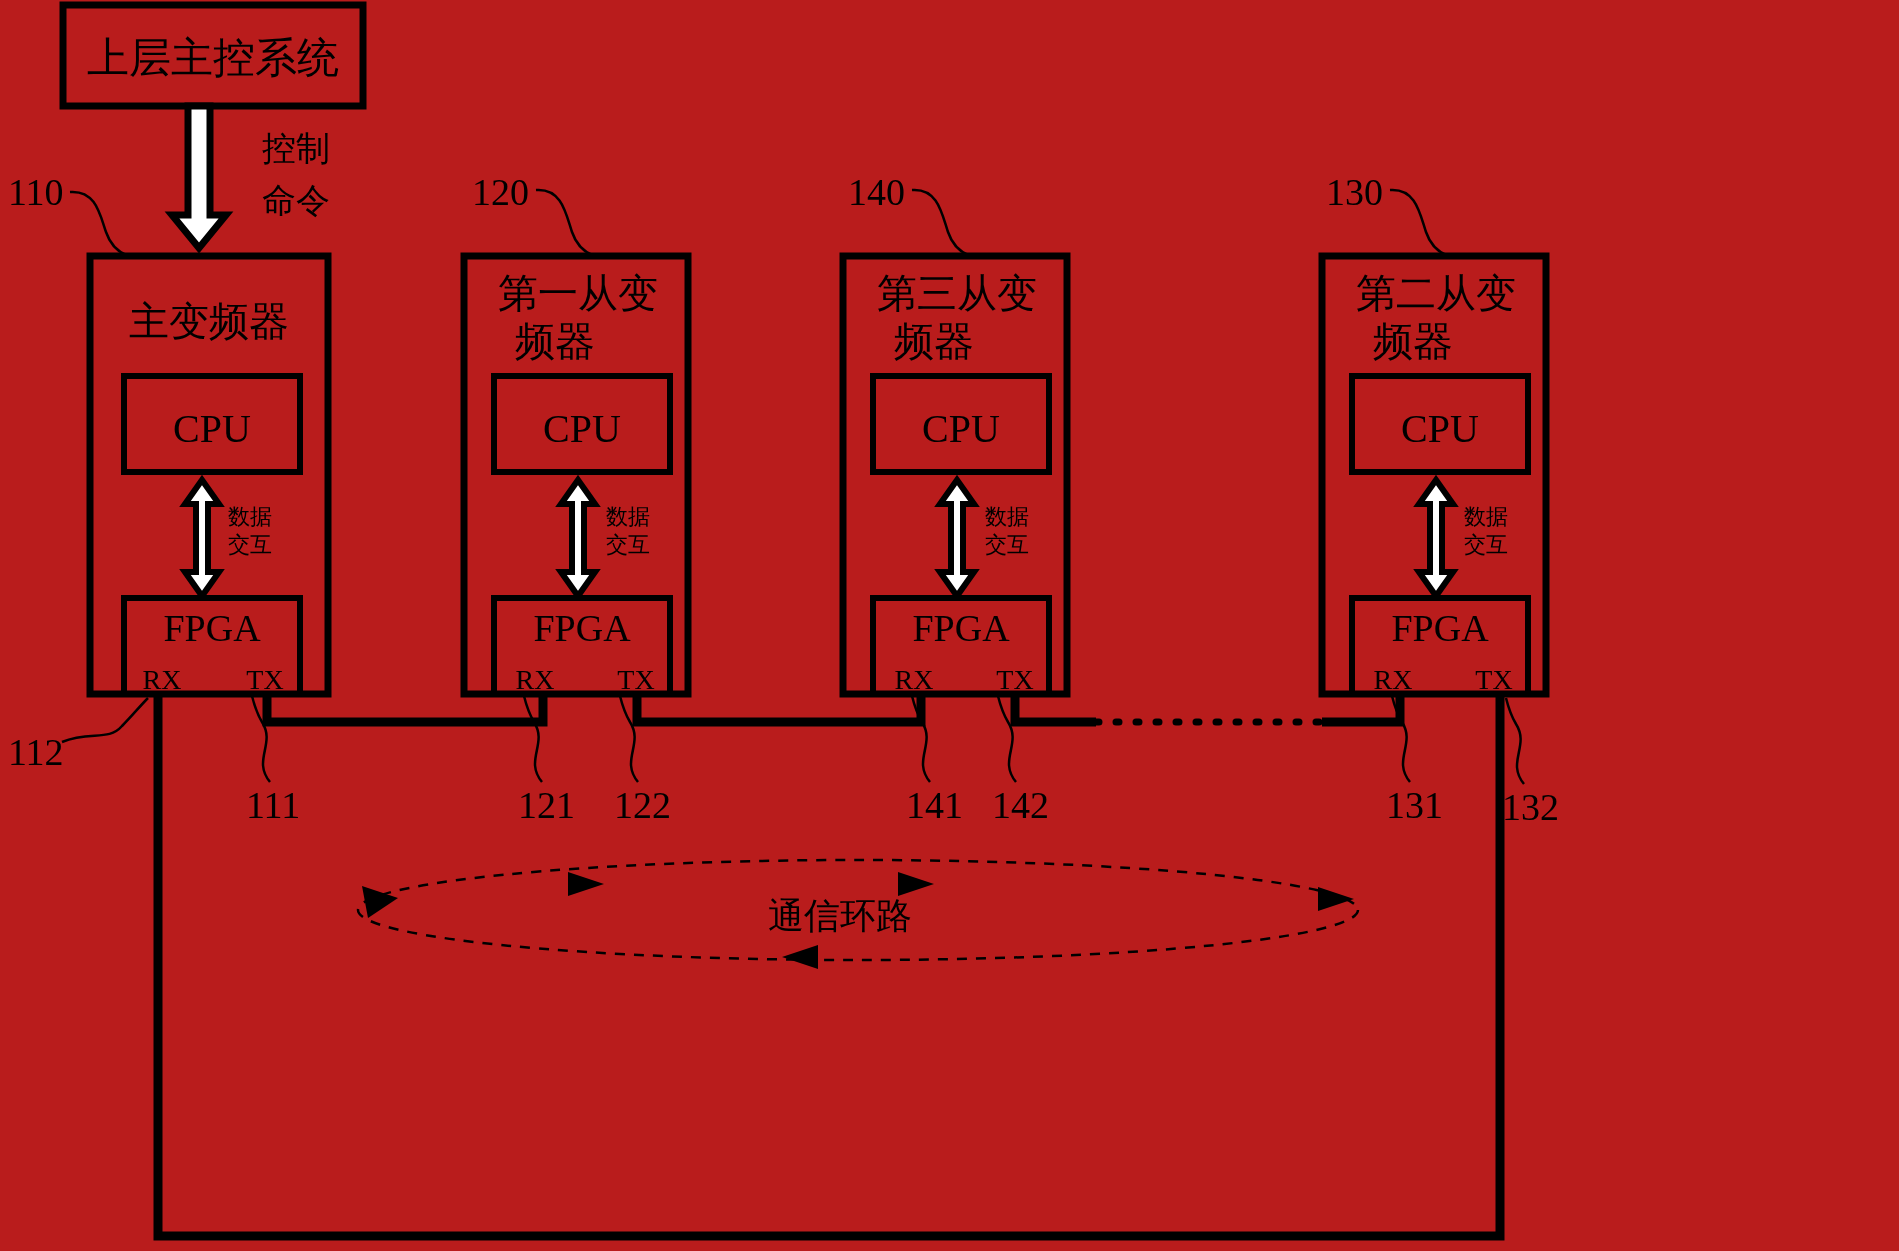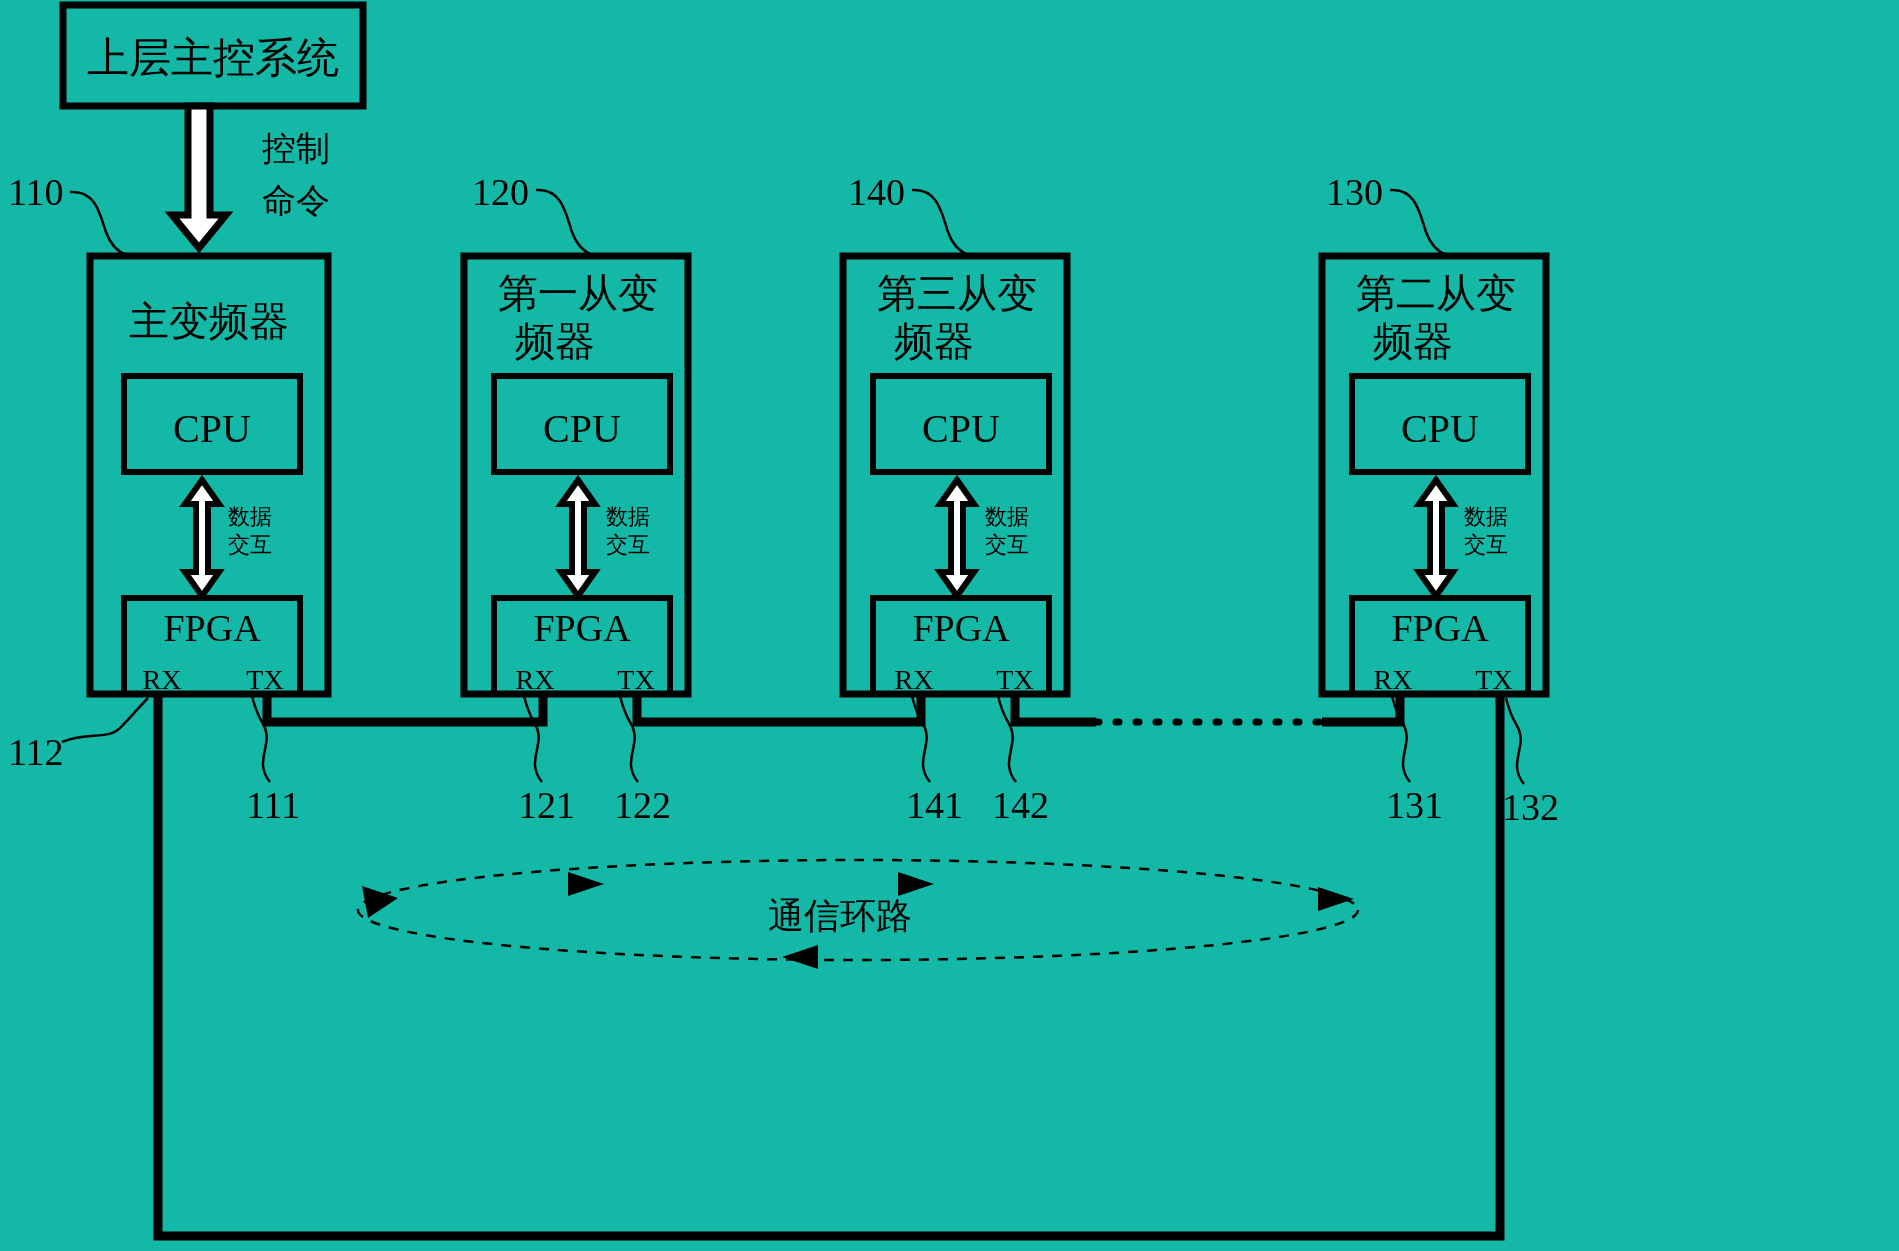--- a/index.html
+++ b/index.html
@@ -7,21 +7,21 @@
     padding: 0;
     background: #ffffff;
   }
   body {
     font-family: "Liberation Serif", serif;
   }
   #canvas {
     position: relative;
     width: 1899px;
     height: 1251px;
-    background: #14b8a6;
+    background: #b91c1c;
     overflow: hidden;
   }
   #svg-root {
     position: absolute;
     top: 0;
     left: 0;
     width: 1899px;
     height: 1251px;
   }
   .blk-label {

